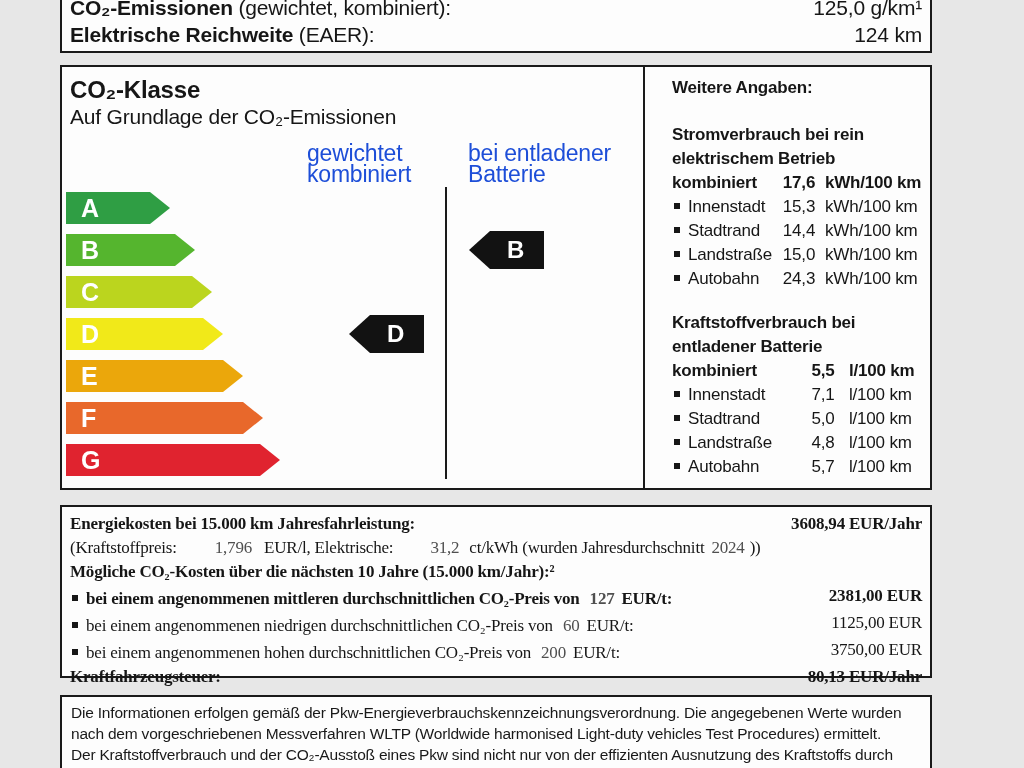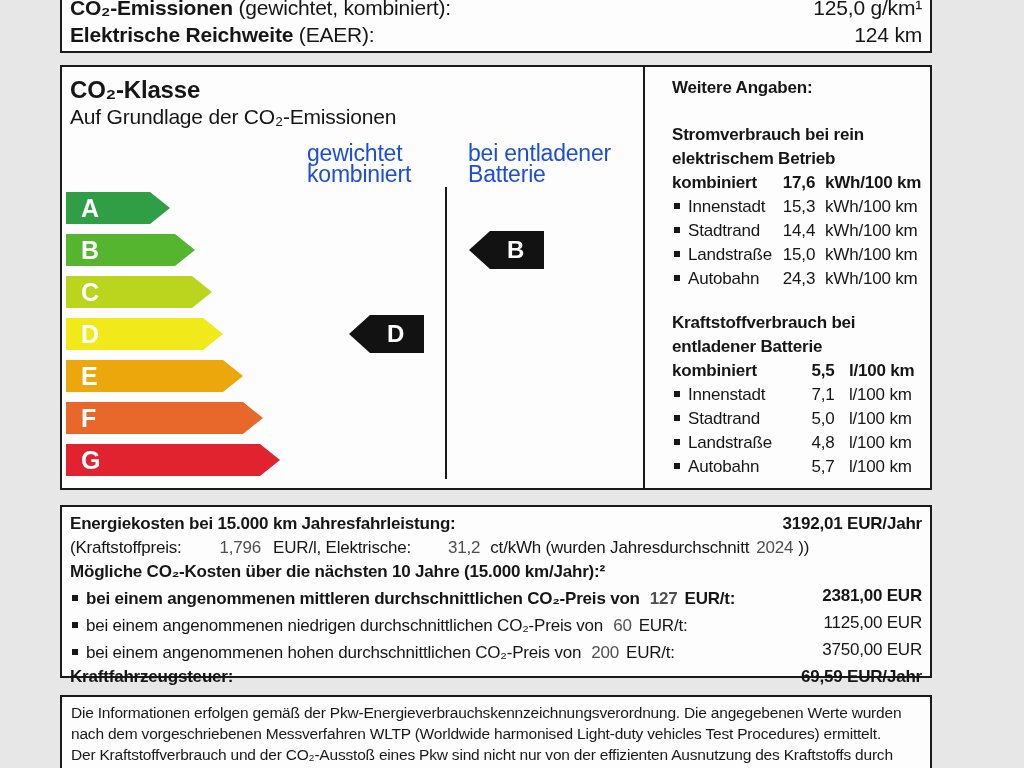--- a/index.html
+++ b/index.html
@@ -43,21 +43,21 @@
   .wrow{display:flex;align-items:baseline;line-height:24px;white-space:nowrap;}
   .wrow.bold{font-weight:bold;}
   .wlabel{flex:1;}
   .wnum{width:40px;text-align:center;}
   .wunit{margin-left:6px;}
   .wunit.wide{width:95px;}
   .wunit.narrow{width:71px;}
   .bsq{width:6px;height:6px;background:#161616;margin:0 8px 2px 2px;display:inline-block;flex:0 0 6px;align-self:center;}
   .sec2{margin-top:20px;}
   
-  .energy-box{top:505px;height:173px;padding:5px 8px 0 8px;font-size:17px;}
+  .energy-box{top:505px;height:173px;padding:5px 8px 0 8px;font-size:17px;font-family:Liberation Serif, serif;}
   .erow{display:flex;justify-content:space-between;line-height:24px;white-space:nowrap;align-items:baseline;}
   .erow .left{display:flex;align-items:flex-end;white-space:pre;}
   .bold{font-weight:bold;}
   .gray{color:#4f4f4f;}
   .m1{margin-left:38px;} .m2{margin-left:12px;} .m3{margin-left:37px;} .m4{margin-left:10px;}
   .m5{margin-left:7px;} .m6{margin-left:5px;}
   
   .foot-box{top:695px;height:95px;padding:5px 9px;font-size:15.5px;line-height:21px;color:#191919;}
   .fline{white-space:nowrap;}
 </style>
@@ -171,21 +171,21 @@
           <span class="wnum">5,7</span>
           <span class="wunit narrow">l/100 km</span>
         </div>
       </div>
     </aside>
   </section>
 
   <section class="box energy-box">
     <div class="erow bold">
       <span>Energiekosten bei 15.000 km Jahresfahrleistung:</span>
-      <span>3192,01 EUR/Jahr</span>
+      <span>3608,94 EUR/Jahr</span>
     </div>
     <div class="erow">
       <span class="left">
         <span>(Kraftstoffpreis:</span>
         <span class="gray m1">1,796</span>
         <span class="m2">EUR/l, Elektrische:</span>
         <span class="gray m3">31,2</span>
         <span class="m4">ct/kWh (wurden Jahresdurchschnitt</span>
         <span class="gray m5">2024</span>
         <span class="m6">))</span>
@@ -216,21 +216,21 @@
       <span class="left">
         <span class="bsq"></span>
         <span>bei einem angenommenen hohen durchschnittlichen CO₂-Preis von</span>
         <span class="gray m4">200</span>
         <span class="m5">EUR/t:</span>
       </span>
       <span>3750,00 EUR</span>
     </div>
     <div class="erow bold">
       <span>Kraftfahrzeugsteuer:</span>
-      <span>69,59 EUR/Jahr</span>
+      <span>80,13 EUR/Jahr</span>
     </div>
   </section>
 
   <section class="box foot-box">
     <div class="fline">Die Informationen erfolgen gemäß der Pkw-Energieverbrauchskennzeichnungsverordnung. Die angegebenen Werte wurden</div>
     <div class="fline">nach dem vorgeschriebenen Messverfahren WLTP (Worldwide harmonised Light-duty vehicles Test Procedures) ermittelt.</div>
     <div class="fline">Der Kraftstoffverbrauch und der CO₂-Ausstoß eines Pkw sind nicht nur von der effizienten Ausnutzung des Kraftstoffs durch</div>
     <div class="fline">den Pkw, sondern auch vom Fahrstil und anderen nichttechnischen Faktoren abhängig. CO₂ ist das für die Erderwärmung</div>
   </section>
 

